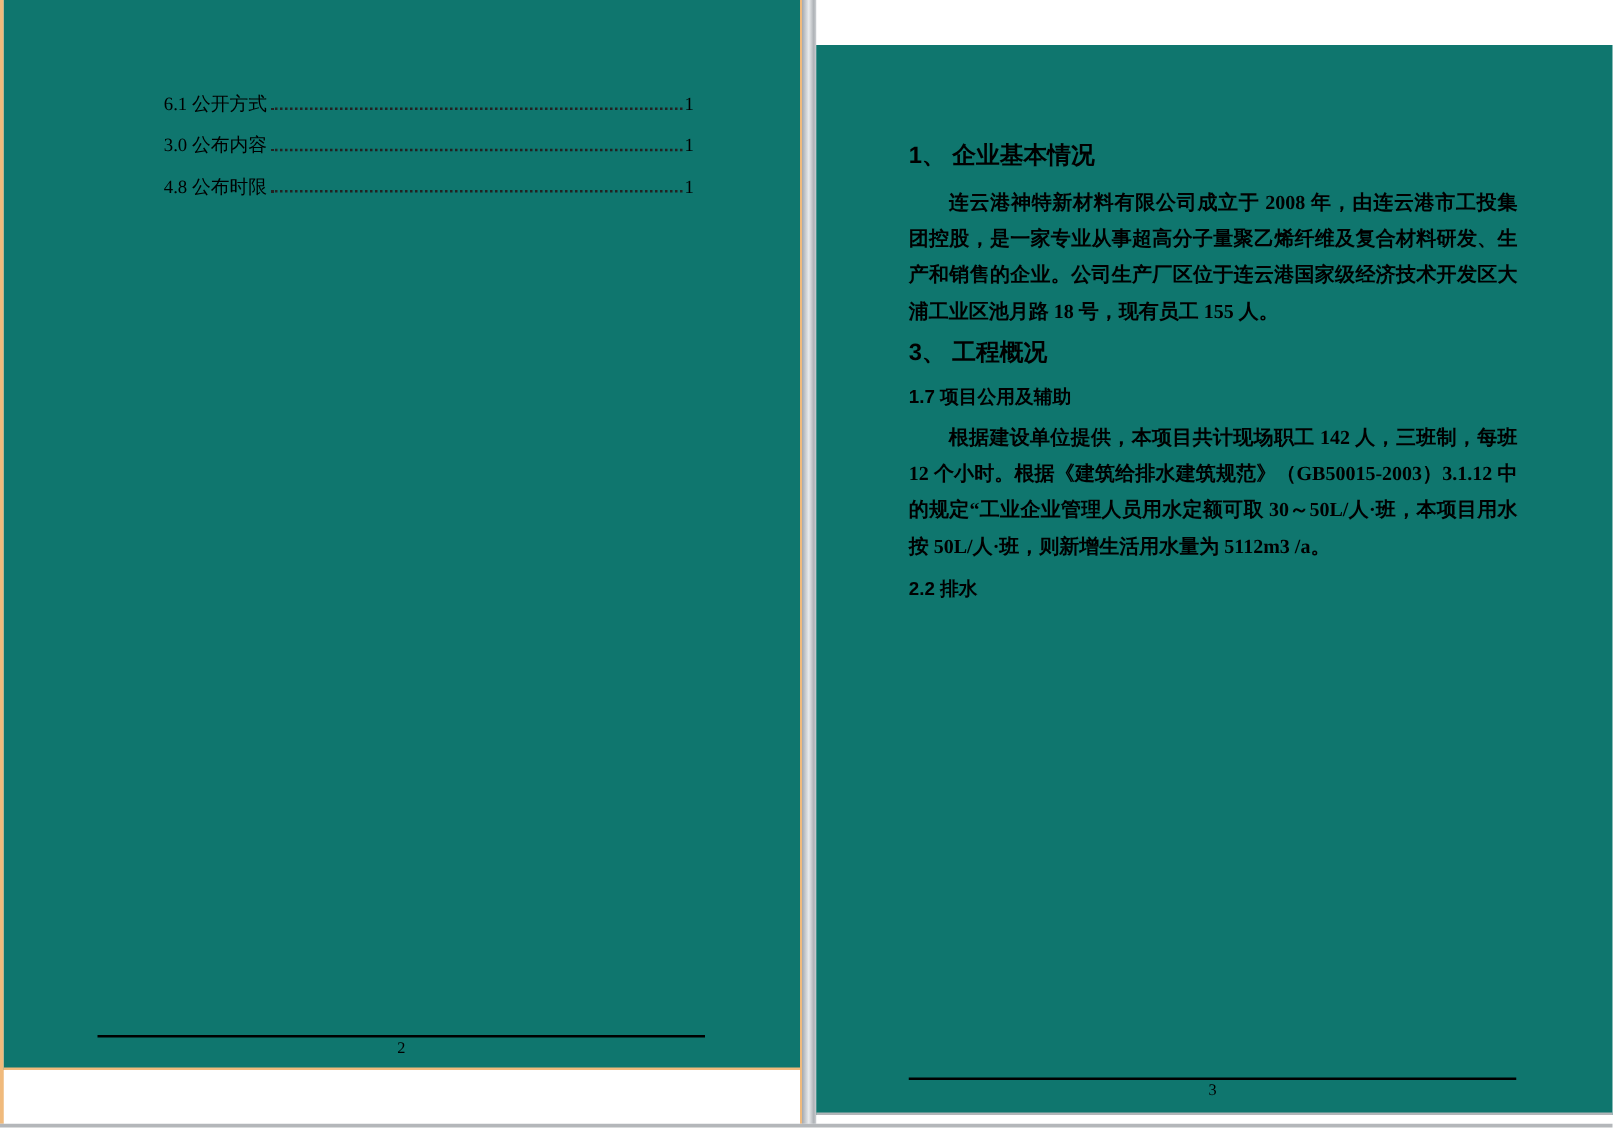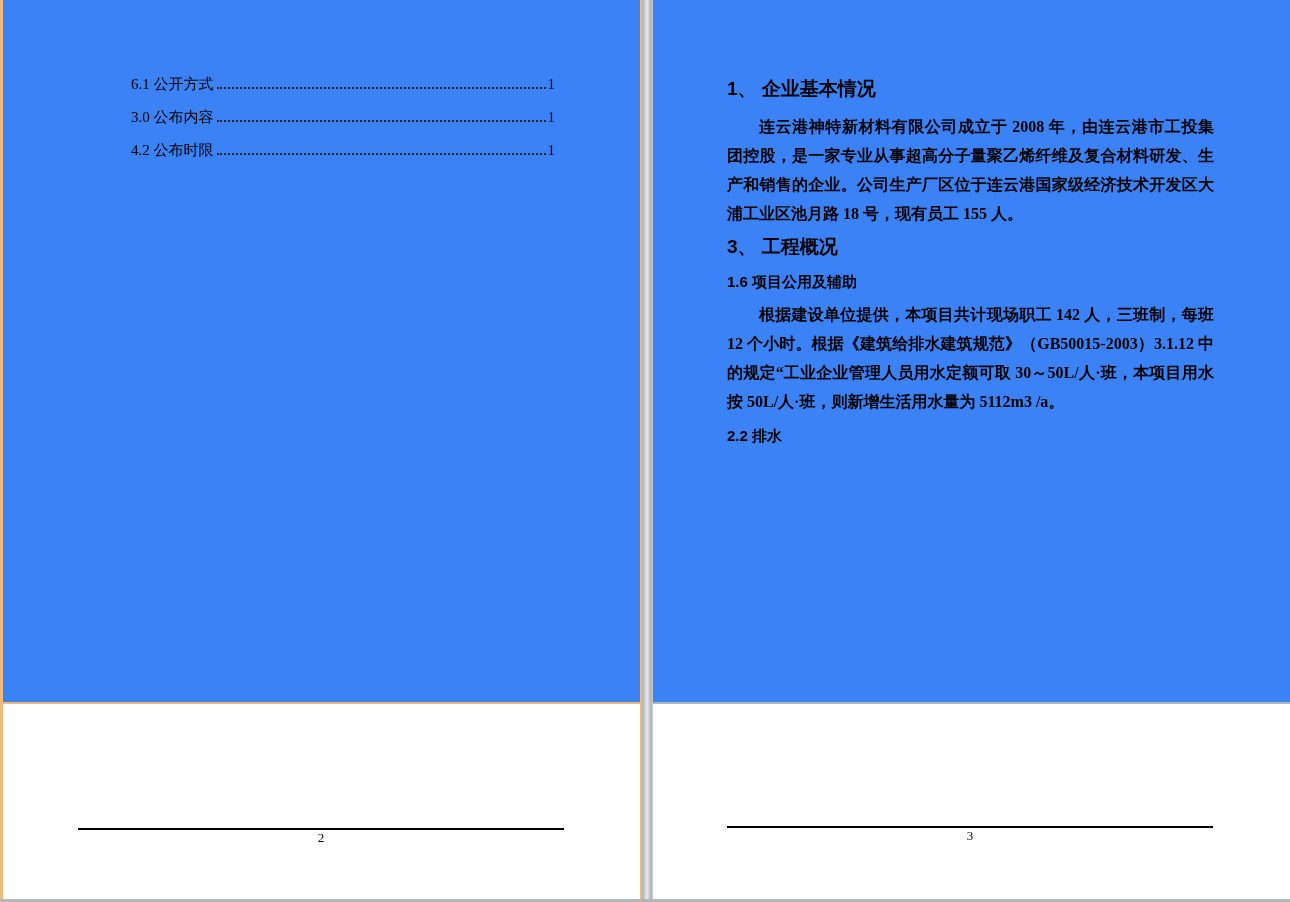--- a/index.html
+++ b/index.html
@@ -8,29 +8,30 @@
     background:#ffffff;
     font-family:"Liberation Serif","DejaVu Serif",serif;
     color:#000;
   }
   
   .edge-left{
     position:absolute;left:0;top:0;width:3px;height:899px;
     background:#f0ba7c;
   }
   .page{
-    position:absolute;top:0;background:#3b82f6;height:704px;box-sizing:border-box;
+    position:absolute;top:0;background:#0f766e;height:856px;box-sizing:border-box;
   }
   .page-left{
     left:3px;width:637px;
     border-bottom:2px solid #f0ba7c;
   }
   .page-right{
     left:653px;width:637px;
     border-bottom:2px solid #b2b6b9;
+    margin-top:36px;
   }
   .gutter{
     position:absolute;left:640px;top:0;width:13px;height:899px;
     background:linear-gradient(90deg,
       #f0ba7c 0px,#f0ba7c 2px,
       #a9adb2 2px,#e9ebed 7px,
       #aeb2b6 11px,#cdd0d3 13px);
   }
   .bottom-strip{
     position:absolute;left:0;top:899px;width:1290px;height:3px;
@@ -107,38 +108,38 @@
     <span class="toc-num">1</span>
   </div>
 
   <div class="toc-item">
     <span class="toc-label">3.0 公布内容</span>
     <span class="toc-leader"></span>
     <span class="toc-num">1</span>
   </div>
 
   <div class="toc-item">
-    <span class="toc-label">4.2 公布时限</span>
+    <span class="toc-label">4.8 公布时限</span>
     <span class="toc-leader"></span>
     <span class="toc-num">1</span>
   </div>
 </div>
   <div class="footer footer-left">
     <span>2</span>
   </div>
 </div>
 
 <div class="gutter"></div>
 
 <div class="page page-right">
   <div class="content">
       <div class="blk h1">1、 企业基本情况</div>
       <div class="blk p">连云港神特新材料有限公司成立于 2008 年，由连云港市工投集团控股，是一家专业从事超高分子量聚乙烯纤维及复合材料研发、生产和销售的企业。公司生产厂区位于连云港国家级经济技术开发区大浦工业区池月路 18 号，现有员工 155 人。</div>
       <div class="blk h1">3、 工程概况</div>
-      <div class="blk h2">1.6 项目公用及辅助</div>
+      <div class="blk h2">1.7 项目公用及辅助</div>
       <div class="blk p">根据建设单位提供，本项目共计现场职工 142 人，三班制，每班 12 个小时。根据《建筑给排水建筑规范》（GB50015-2003）3.1.12 中的规定“工业企业管理人员用水定额可取 30～50L/人·班，本项目用水按 50L/人·班，则新增生活用水量为 5112m3 /a。</div>
       <div class="blk h2">2.2 排水</div>
     </div>
   <div class="footer footer-right">
     <span>3</span>
   </div>
 </div>
 
 <div class="bottom-strip"></div>
 

